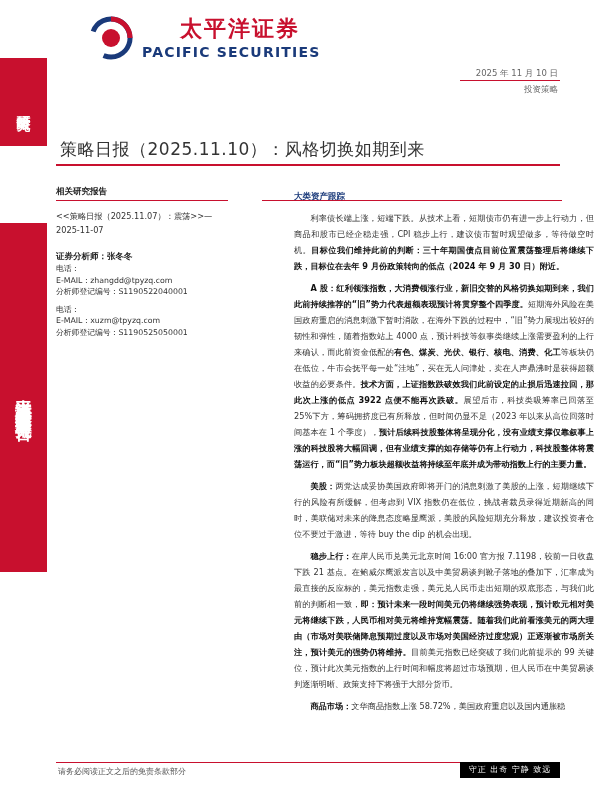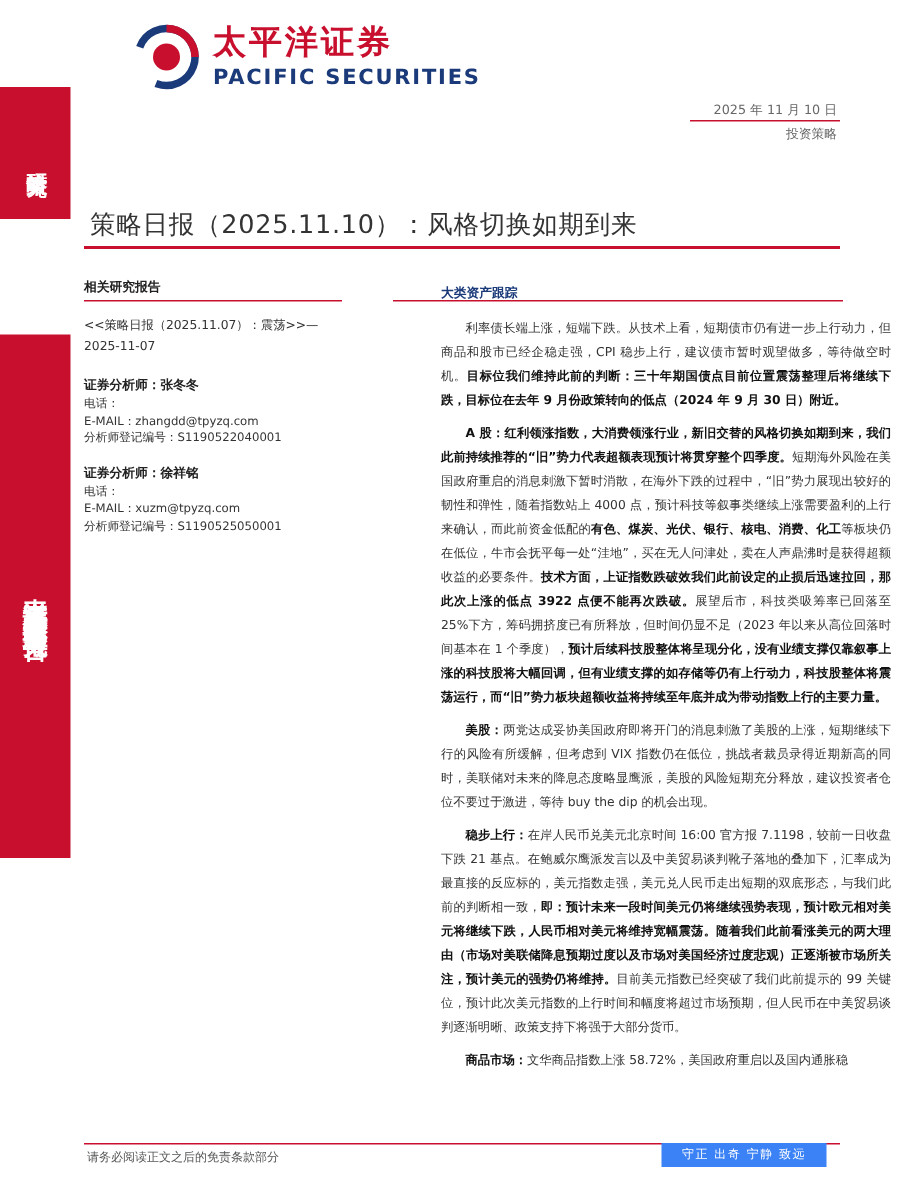--- a/index.html
+++ b/index.html
@@ -7,21 +7,21 @@
   body { position:relative; font-family:"DejaVu Sans", "Liberation Sans", sans-serif; color:#222; }
 
   .sidebar { position:absolute; left:0; top:0; width:47px; height:792px; background:#ffffff; }
   .side-block-top { position:absolute; left:0; top:58px; width:47px; height:88px; background:#c8102e; }
   .side-block-top .vt { position:absolute; left:0; top:8px; width:47px; text-align:center; color:#fff; font-weight:bold; font-size:14px; line-height:18px; }
   .side-block-bottom { position:absolute; left:0; top:223px; width:47px; height:349px; background:#c8102e; }
   .side-block-bottom .vt { position:absolute; left:0; top:8px; width:47px; text-align:center; color:#fff; font-weight:bold; font-size:16.5px; line-height:19.5px; }
 
   .logo { position:absolute; left:88px; top:15px; display:flex; align-items:center; }
   .logo-mark { width:46px; height:46px; position:relative; margin-right:8px; }
-  .logo-cn { font-size:22px; font-weight:bold; color:#c8102e; letter-spacing:2px; line-height:26px; }
+  .logo-cn { font-size:22px; font-weight:bold; color:#c8102e; letter-spacing:2px; line-height:26px;margin-left:38px; }
   .logo-en { font-size:14px; color:#1a3a7a; letter-spacing:1.2px; font-weight:bold; margin-top:2px; }
 
   .hdr-right { position:absolute; right:54px; top:68px; text-align:right; }
   .hdr-date { font-size:8.5px; color:#666; }
   .hdr-line { position:absolute; left:460px; top:80px; width:100px; height:1px; background:#c8102e; }
   .hdr-cat { position:absolute; right:54px; top:84px; font-size:8.5px; color:#666; }
 
   .title { position:absolute; left:60px; top:138px; font-size:17px; color:#333; letter-spacing:0.5px; }
   .title-line { position:absolute; left:56px; top:164px; width:504px; height:1.5px; background:#c8102e; }
 
@@ -33,21 +33,21 @@
   .left-col .line { line-height:11.5px; font-size:7.8px; }
 
   .right-col { position:absolute; left:262px; top:188px; width:300px; font-size:8.2px; color:#333; line-height:16px; text-align:justify;margin-left:32px; }
   .sec-head { font-weight:bold; font-size:8.5px; color:#1a3a7a; margin-bottom:6px; }
   .sec-head-rule { position:absolute; left:262px; top:200px; width:300px; height:1px; background:#c8102e; }
   .para { text-indent:2em; margin-bottom:6px; }
   .b { font-weight:bold; color:#111; }
 
   .footer-line { position:absolute; left:56px; top:762px; width:504px; height:1px; background:#c8102e; }
   .footer-left { position:absolute; left:58px; top:766px; font-size:8px; color:#555; }
-  .footer-right { position:absolute; left:441px; top:762px; width:110px; height:16px; background:#3b82f6; color:#fff; font-size:8px; text-align:center; line-height:16px; letter-spacing:1px; }
+  .footer-right { position:absolute; left:460px; top:762px; width:100px; height:16px; background:#000000; color:#fff; font-size:8px; text-align:center; line-height:16px; letter-spacing:1px; }
 </style>
 </head>
 <body>
 
 <div class="sidebar">
   <div class="side-block-top">
     <div class="vt" style="writing-mode:vertical-rl; text-orientation:upright; height:78px; width:47px; line-height:47px;">策略研究</div>
   </div>
   <div class="side-block-bottom">
     <div class="vt" style="writing-mode:vertical-rl; text-orientation:upright; height:335px; width:47px; line-height:47px; letter-spacing:1.5px;">太平洋证券股份有限公司证券研究报告</div>
@@ -82,21 +82,20 @@
   <div class="rule"></div>
   <div class="report">&lt;&lt;策略日报（2025.11.07）：震荡&gt;&gt;—2025-11-07</div>
 
   <div>
     <div class="analyst-name">证券分析师：张冬冬</div>
     <div class="line">电话：</div>
     <div class="line">E-MAIL：zhangdd@tpyzq.com</div>
     <div class="line">分析师登记编号：S1190522040001</div>
   </div>
   <div style="margin-top:6px;">
-    <div class="analyst-name">证券分析师：徐祥铭</div>
     <div class="line">电话：</div>
     <div class="line">E-MAIL：xuzm@tpyzq.com</div>
     <div class="line">分析师登记编号：S1190525050001</div>
   </div>
 </div>
 
 <div class="sec-head-rule"></div>
 <div class="right-col">
   <div class="sec-head">大类资产跟踪</div>
 

